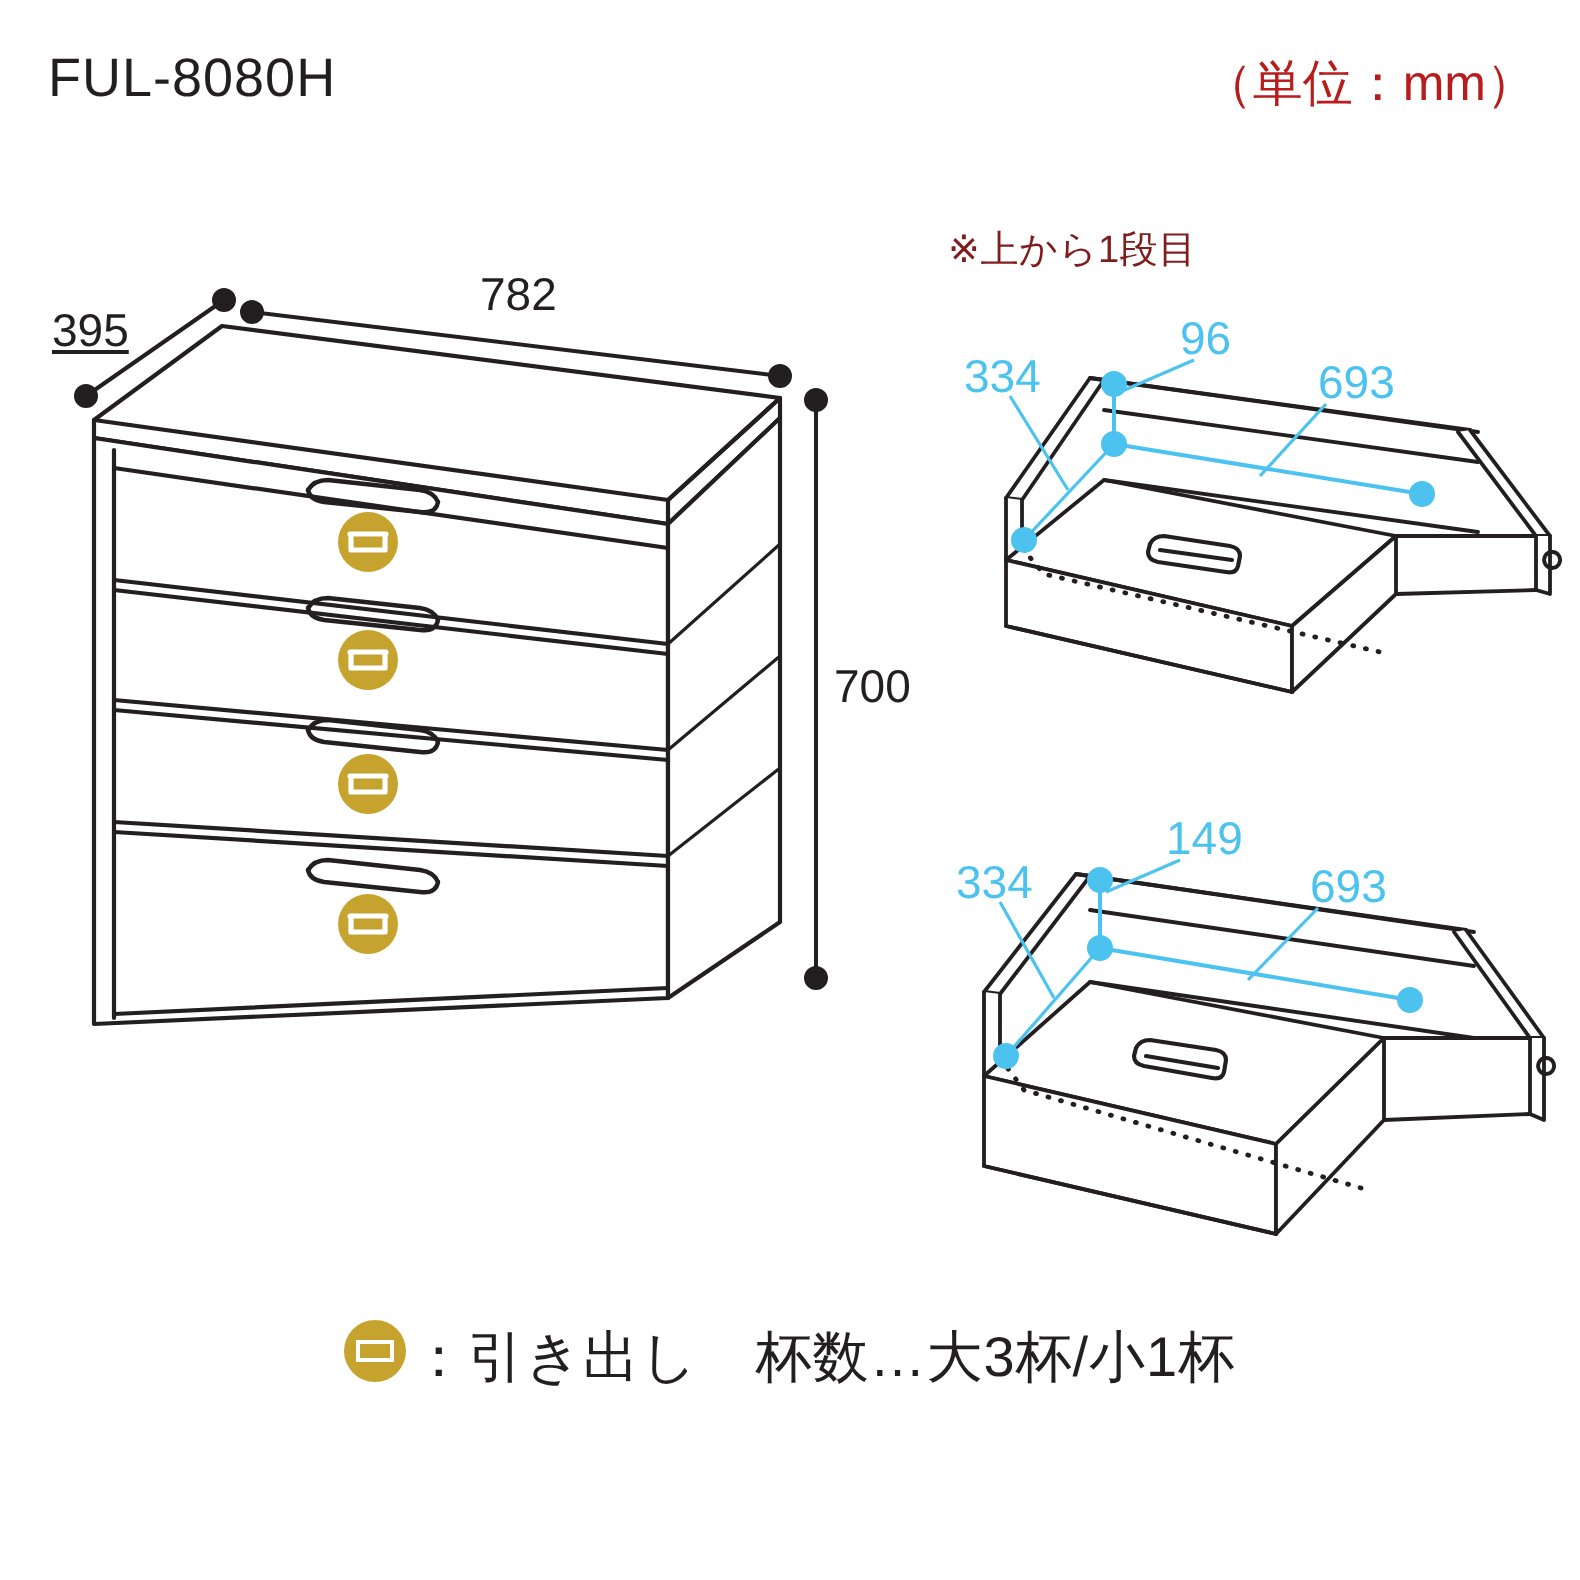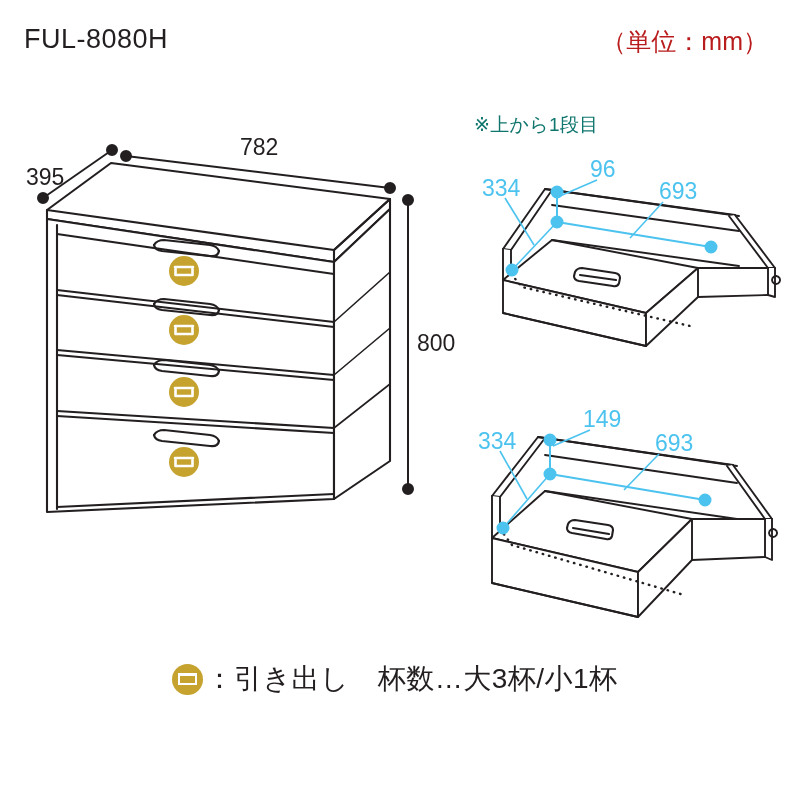--- a/index.html
+++ b/index.html
@@ -26,54 +26,54 @@
     white-space: nowrap;
   }
   #unit-note {
     right: 22px; top: 25px;
     font-size: 25px;
     color: #b91c1c;
     white-space: nowrap;
   }
   .drawer-section-label {
     font-size: 19px;
-    color: #0f766e;
+    color: #7f1d1d;
     white-space: nowrap;
     letter-spacing: 0.3px;
   }
   #label-tier1 { left: 474px; top: 112px; }
   #label-tier234 { left: 474px; top: 372px; }
 
   .dim-text {
     font-size: 23px;
     color: #231f20;
     white-space: nowrap;
   }
-  #dim-395 { left: 26px; top: 164px; }
+  #dim-395 { left: 26px; top: 152px; text-decoration: underline; }
   #dim-782 { left: 240px; top: 134px; text-align: center; }
   #dim-800 { left: 417px; top: 330px; }
 
   .dim-text-blue {
     font-size: 23px;
     color: #4cc3ef;
     white-space: nowrap;
   }
   #d1-334 { left: 482px; top: 175px; }
   #d1-96  { left: 590px; top: 156px; }
   #d1-693 { left: 659px; top: 178px; }
   #d2-334 { left: 478px; top: 428px; }
   #d2-126 { left: 583px; top: 406px; }
   #d2-693 { left: 655px; top: 430px; }
 
   
   #legend {
     left: 0; right: 0;
     top: 660px;
     display: flex;
-    align-items: center;
+    align-items: flex-start;
     justify-content: center;
     gap: 0px;
   }
   #legend-icon {
     width: 31px; height: 31px;
     border-radius: 50%;
     background: #c5a32e;
     position: relative;
     flex: 0 0 auto;
     margin-right: 2px;
@@ -300,21 +300,21 @@
       <line x1="550" y1="474" x2="503" y2="528" stroke-width="1.6"></line>
       <circle cx="503" cy="528" r="5.5"></circle>
       <line x1="500" y1="451" x2="527" y2="499" stroke-width="1.6"></line>
     </g>
   </svg>
 
   <div class="abs drawer-section-label" id="label-tier1">※上から1段目</div>
 
   <div class="abs dim-text" id="dim-395">395</div>
   <div class="abs dim-text" id="dim-782">782</div>
-  <div class="abs dim-text" id="dim-800">800</div>
+  <div class="abs dim-text" id="dim-800">700</div>
 
   <div class="abs dim-text-blue" id="d1-334">334</div>
   <div class="abs dim-text-blue" id="d1-96">96</div>
   <div class="abs dim-text-blue" id="d1-693">693</div>
 
   <div class="abs dim-text-blue" id="d2-334">334</div>
   <div class="abs dim-text-blue" id="d2-126">149</div>
   <div class="abs dim-text-blue" id="d2-693">693</div>
 
   <div class="abs" id="legend">

